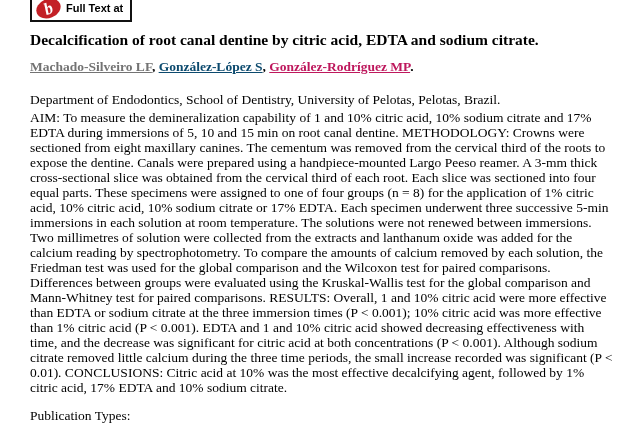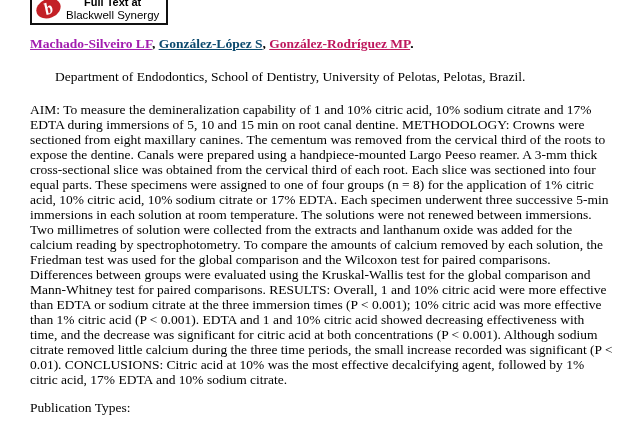--- a/index.html
+++ b/index.html
@@ -66,49 +66,48 @@
     font-size:13.5px;
     font-weight:bold;
   }
   .authors a {
     text-decoration:underline;
     cursor:pointer;
   }
   .affiliation {
     margin-top:17px;
     font-size:13.5px;
-    margin-left:25px;
   }
   .abstract {
-    margin-top:17px;
+    margin-top:2px;
     font-size:13.5px;
     line-height:15px;
     width:584px;
     text-align:left;
   }
   .pubtypes {
     margin-top:13px;
     font-size:13.5px;
   }
 </style>
 </head>
 <body>
 
 <div class="page">
 
   <a class="logo-box">
     <span class="logo-oval" style="background: rgb(195, 32, 38);">b</span>
     <span class="logo-text">
       <span class="l1">Full Text at</span>
-      <span class="l2">Blackwell Synergy</span>
     </span>
   </a>
 
+  <h1 class="title">Decalcification of root canal dentine by citric acid, EDTA and sodium citrate.</h1>
 
-  <p class="authors"><a style="color: #a21caf;">Machado-Silveiro LF</a><span>, </span><a style="color: #0c4a6e;">González-López S</a><span>, </span><a style="color: #be185d;">González-Rodríguez MP</a><span>.</span></p>
+  <p class="authors"><a style="color: #737373;">Machado-Silveiro LF</a><span>, </span><a style="color: #0c4a6e;">González-López S</a><span>, </span><a style="color: #be185d;">González-Rodríguez MP</a><span>.</span></p>
 
   <p class="affiliation">Department of Endodontics, School of Dentistry, University of Pelotas, Pelotas, Brazil.</p>
 
   <p class="abstract">AIM: To measure the demineralization capability of 1 and 10% citric acid, 10% sodium citrate and 17% EDTA during immersions of 5, 10 and 15 min on root canal dentine. METHODOLOGY: Crowns were sectioned from eight maxillary canines. The cementum was removed from the cervical third of the roots to expose the dentine. Canals were prepared using a handpiece-mounted Largo Peeso reamer. A 3-mm thick cross-sectional slice was obtained from the cervical third of each root. Each slice was sectioned into four equal parts. These specimens were assigned to one of four groups (n = 8) for the application of 1% citric acid, 10% citric acid, 10% sodium citrate or 17% EDTA. Each specimen underwent three successive 5-min immersions in each solution at room temperature. The solutions were not renewed between immersions. Two millimetres of solution were collected from the extracts and lanthanum oxide was added for the calcium reading by spectrophotometry. To compare the amounts of calcium removed by each solution, the Friedman test was used for the global comparison and the Wilcoxon test for paired comparisons. Differences between groups were evaluated using the Kruskal-Wallis test for the global comparison and Mann-Whitney test for paired comparisons. RESULTS: Overall, 1 and 10% citric acid were more effective than EDTA or sodium citrate at the three immersion times (P &lt; 0.001); 10% citric acid was more effective than 1% citric acid (P &lt; 0.001). EDTA and 1 and 10% citric acid showed decreasing effectiveness with time, and the decrease was significant for citric acid at both concentrations (P &lt; 0.001). Although sodium citrate removed little calcium during the three time periods, the small increase recorded was significant (P &lt; 0.01). CONCLUSIONS: Citric acid at 10% was the most effective decalcifying agent, followed by 1% citric acid, 17% EDTA and 10% sodium citrate.</p>
 
   <p class="pubtypes">Publication Types:</p>
 
 </div>
 
 </body></html>

